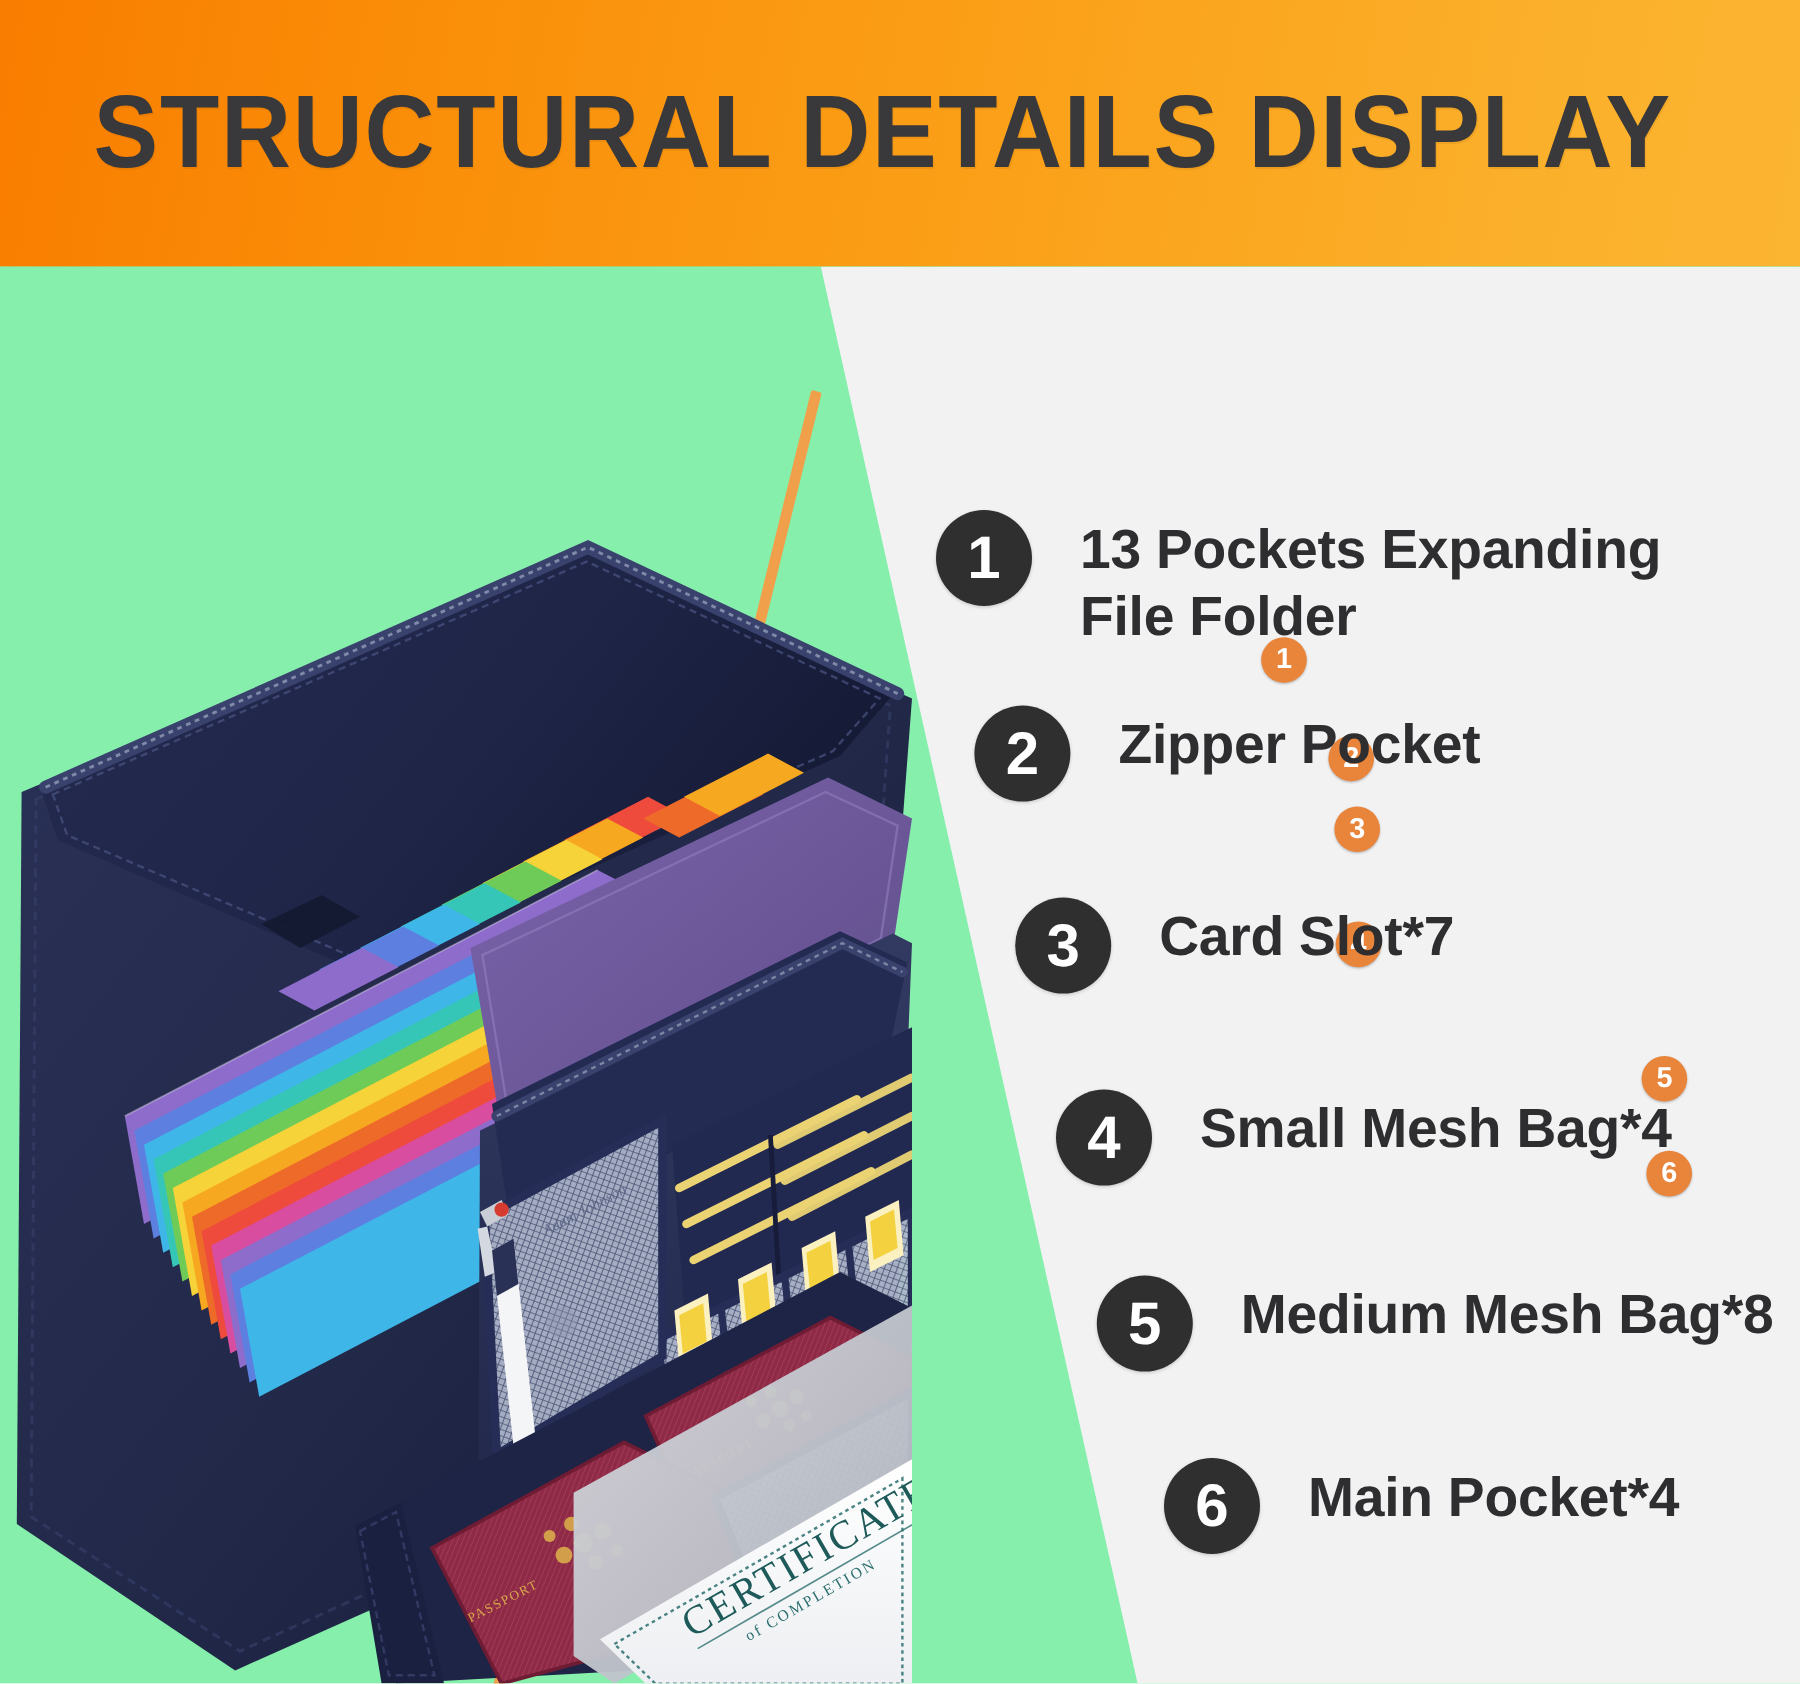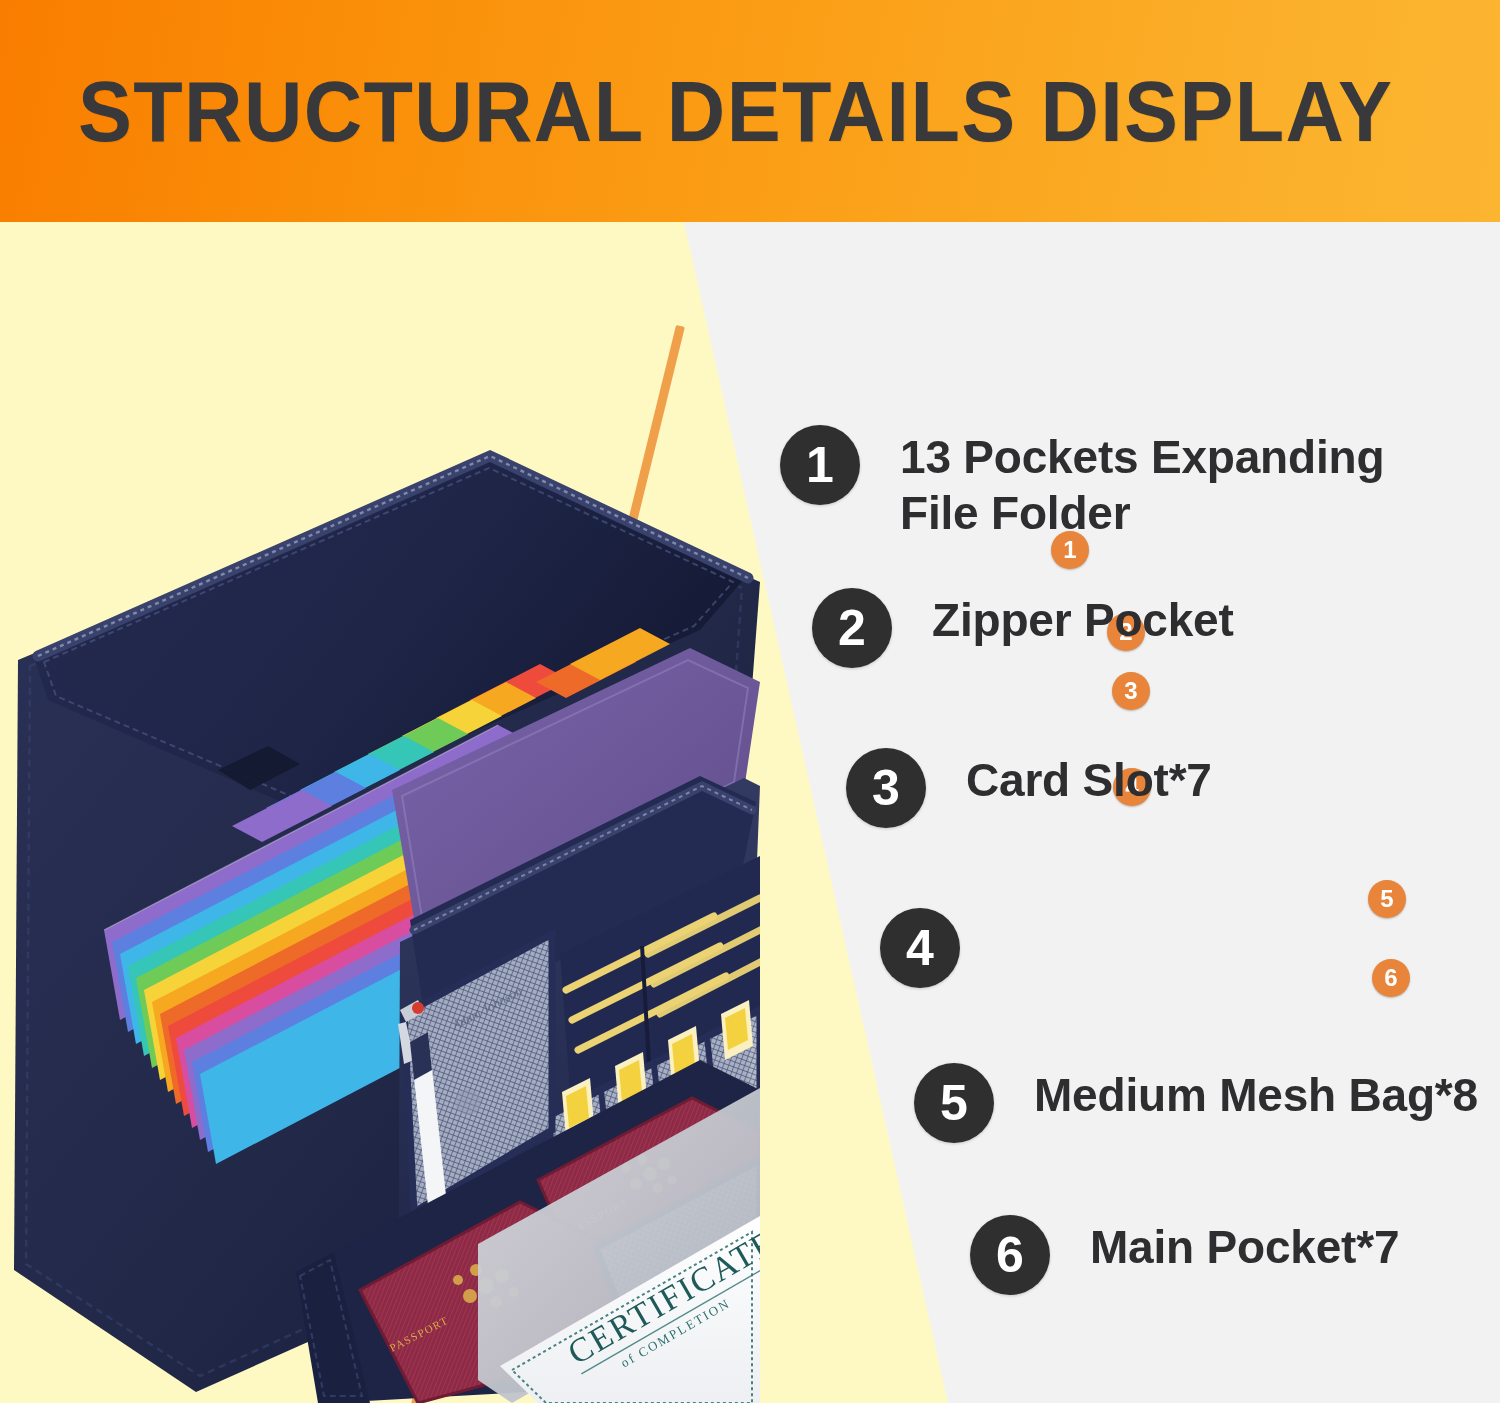--- a/index.html
+++ b/index.html
@@ -2,21 +2,21 @@
 <html><head>
 <meta charset="utf-8">
 <style>
   * { box-sizing: border-box; margin: 0; padding: 0; }
   html, body {
     width: 1500px; height: 1403px;
     background: #ffffff;
     font-family: "Liberation Sans", sans-serif;
     overflow: hidden;
   }
-  #page { position: relative; width: 1500px; height: 1403px; background: #fef9c3; }
+  #page { position: relative; width: 1500px; height: 1403px; background: #86efac; }
 
   
   #header {
     position: absolute; left: 0; top: 0; width: 1500px; height: 222px;
     background: linear-gradient(100deg, #F97D00 0%, #FA8D08 22%, #FBA018 55%, #FBB02B 85%, #FCB531 100%);
     overflow: hidden;
   }
   #header-title {
     position: absolute; left: 78px; top: 50%; transform: translateY(-50%);
     font-family: "Liberation Sans", sans-serif;
@@ -369,27 +369,28 @@
       <div class="feature-label">Zipper Pocket</div>
     </div>
 
     <div class="feature-item fi-3">
       <div class="badge">3</div>
       <div class="feature-label">Card Slot*7</div>
     </div>
 
     <div class="feature-item fi-4">
       <div class="badge">4</div>
+      <div class="feature-label">Small Mesh Bag*4</div>
     </div>
 
     <div class="feature-item fi-5">
       <div class="badge">5</div>
       <div class="feature-label">Medium Mesh Bag*8</div>
     </div>
 
     <div class="feature-item fi-6">
       <div class="badge">6</div>
-      <div class="feature-label">Main Pocket*7</div>
+      <div class="feature-label">Main Pocket*4</div>
     </div>
 
   </div>
 
 </div>
 
 </body></html>

